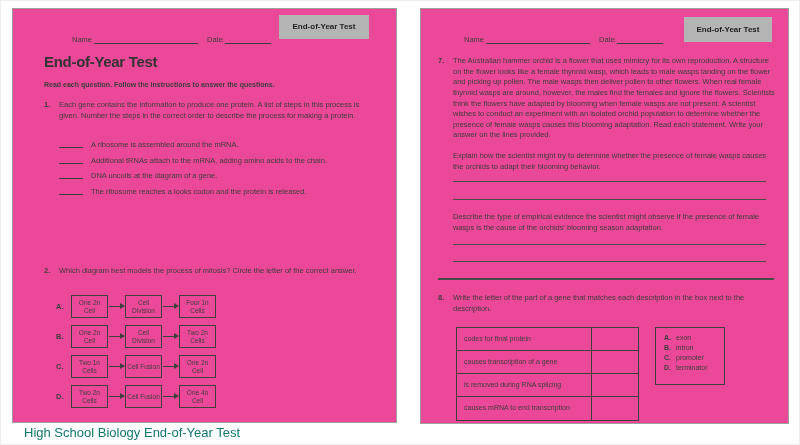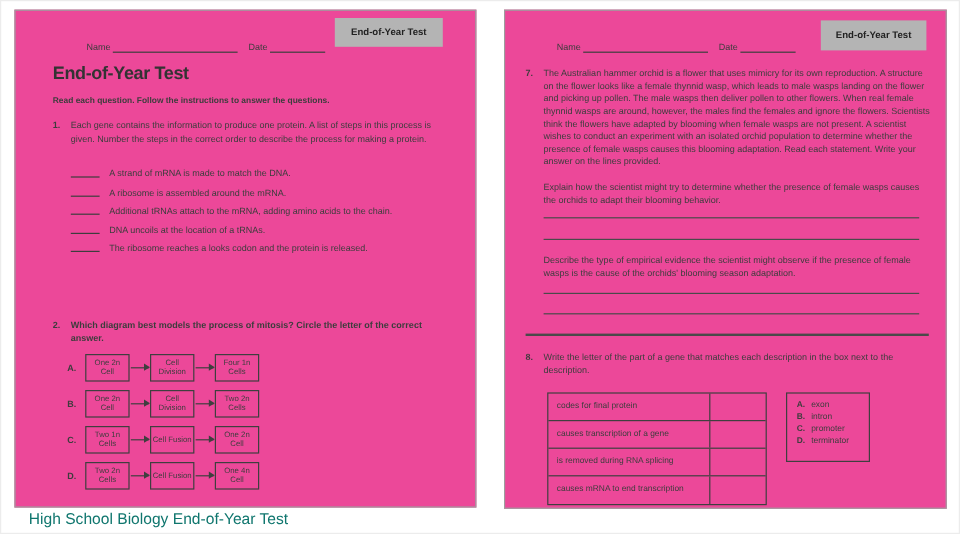--- a/index.html
+++ b/index.html
@@ -25,21 +25,21 @@
   .name-row .lbl { margin-right:2px; }
 
   .doc-title { position:absolute; top:44px; left:31px; font-size:15px; font-weight:bold;
                letter-spacing:-0.3px; color:#333; }
   .doc-instr { position:absolute; top:72px; left:31px; font-size:7px; font-weight:bold; }
 
   .question { position:absolute; display:flex; font-size:7.5px; line-height:1.42; }
   .qnum { width:15px; font-weight:bold; flex:none; }
   .qtext { }
   .q1 { top:91px; left:31px; } .q1 .qtext { width:302px; }
-  .q2 { top:257px; left:31px; } .q2 .qtext { width:302px;font-weight:bold; }
+  .q2 { top:257px; left:31px; } .q2 .qtext { width:302px; }
   .q7 { top:47px; left:17px; } .q7 .qtext { width:322px; }
   .q8 { top:284px; left:17px; } .q8 .qtext { width:322px; }
 
   .steps { position:absolute; top:131px; left:46px; width:285px; font-size:7.5px; line-height:1.4; }
   .step { display:flex; align-items:flex-start; margin-bottom:5px; }
   .blank { flex:none; display:inline-block; width:24px; height:8px;
            border-bottom:1px solid #3d3d3d; margin-right:8px; }
 
   .diagram { position:absolute; top:286px; left:43px; }
   .diag-row { display:flex; align-items:center; margin-bottom:7px; }
@@ -92,33 +92,29 @@
   <div class="doc-instr">Read each question. Follow the instructions to answer the questions.</div>
 
   <div class="question q1">
     <span class="qnum">1.</span>
     <div class="qtext">Each gene contains the information to produce one protein. A list of steps in this process is given. Number the steps in the correct order to describe the process for making a protein.</div>
   </div>
 
   <div class="steps">
     <div class="step">
       <span class="blank"></span>
-      <span>A strand of mRNA is made to match the DNA.</span>
-    </div>
-    <div class="step">
-      <span class="blank"></span>
       <span>A ribosome is assembled around the mRNA.</span>
     </div>
     <div class="step">
       <span class="blank"></span>
       <span>Additional tRNAs attach to the mRNA, adding amino acids to the chain.</span>
     </div>
     <div class="step">
       <span class="blank"></span>
-      <span>DNA uncoils at the location of a tRNAs.</span>
+      <span>DNA uncoils at the diagram of a gene.</span>
     </div>
     <div class="step">
       <span class="blank"></span>
       <span>The ribosome reaches a looks codon and the protein is released.</span>
     </div>
   </div>
 
   <div class="question q2">
     <span class="qnum">2.</span>
     <div class="qtext">Which diagram best models the process of mitosis? Circle the letter of the correct answer.</div>

